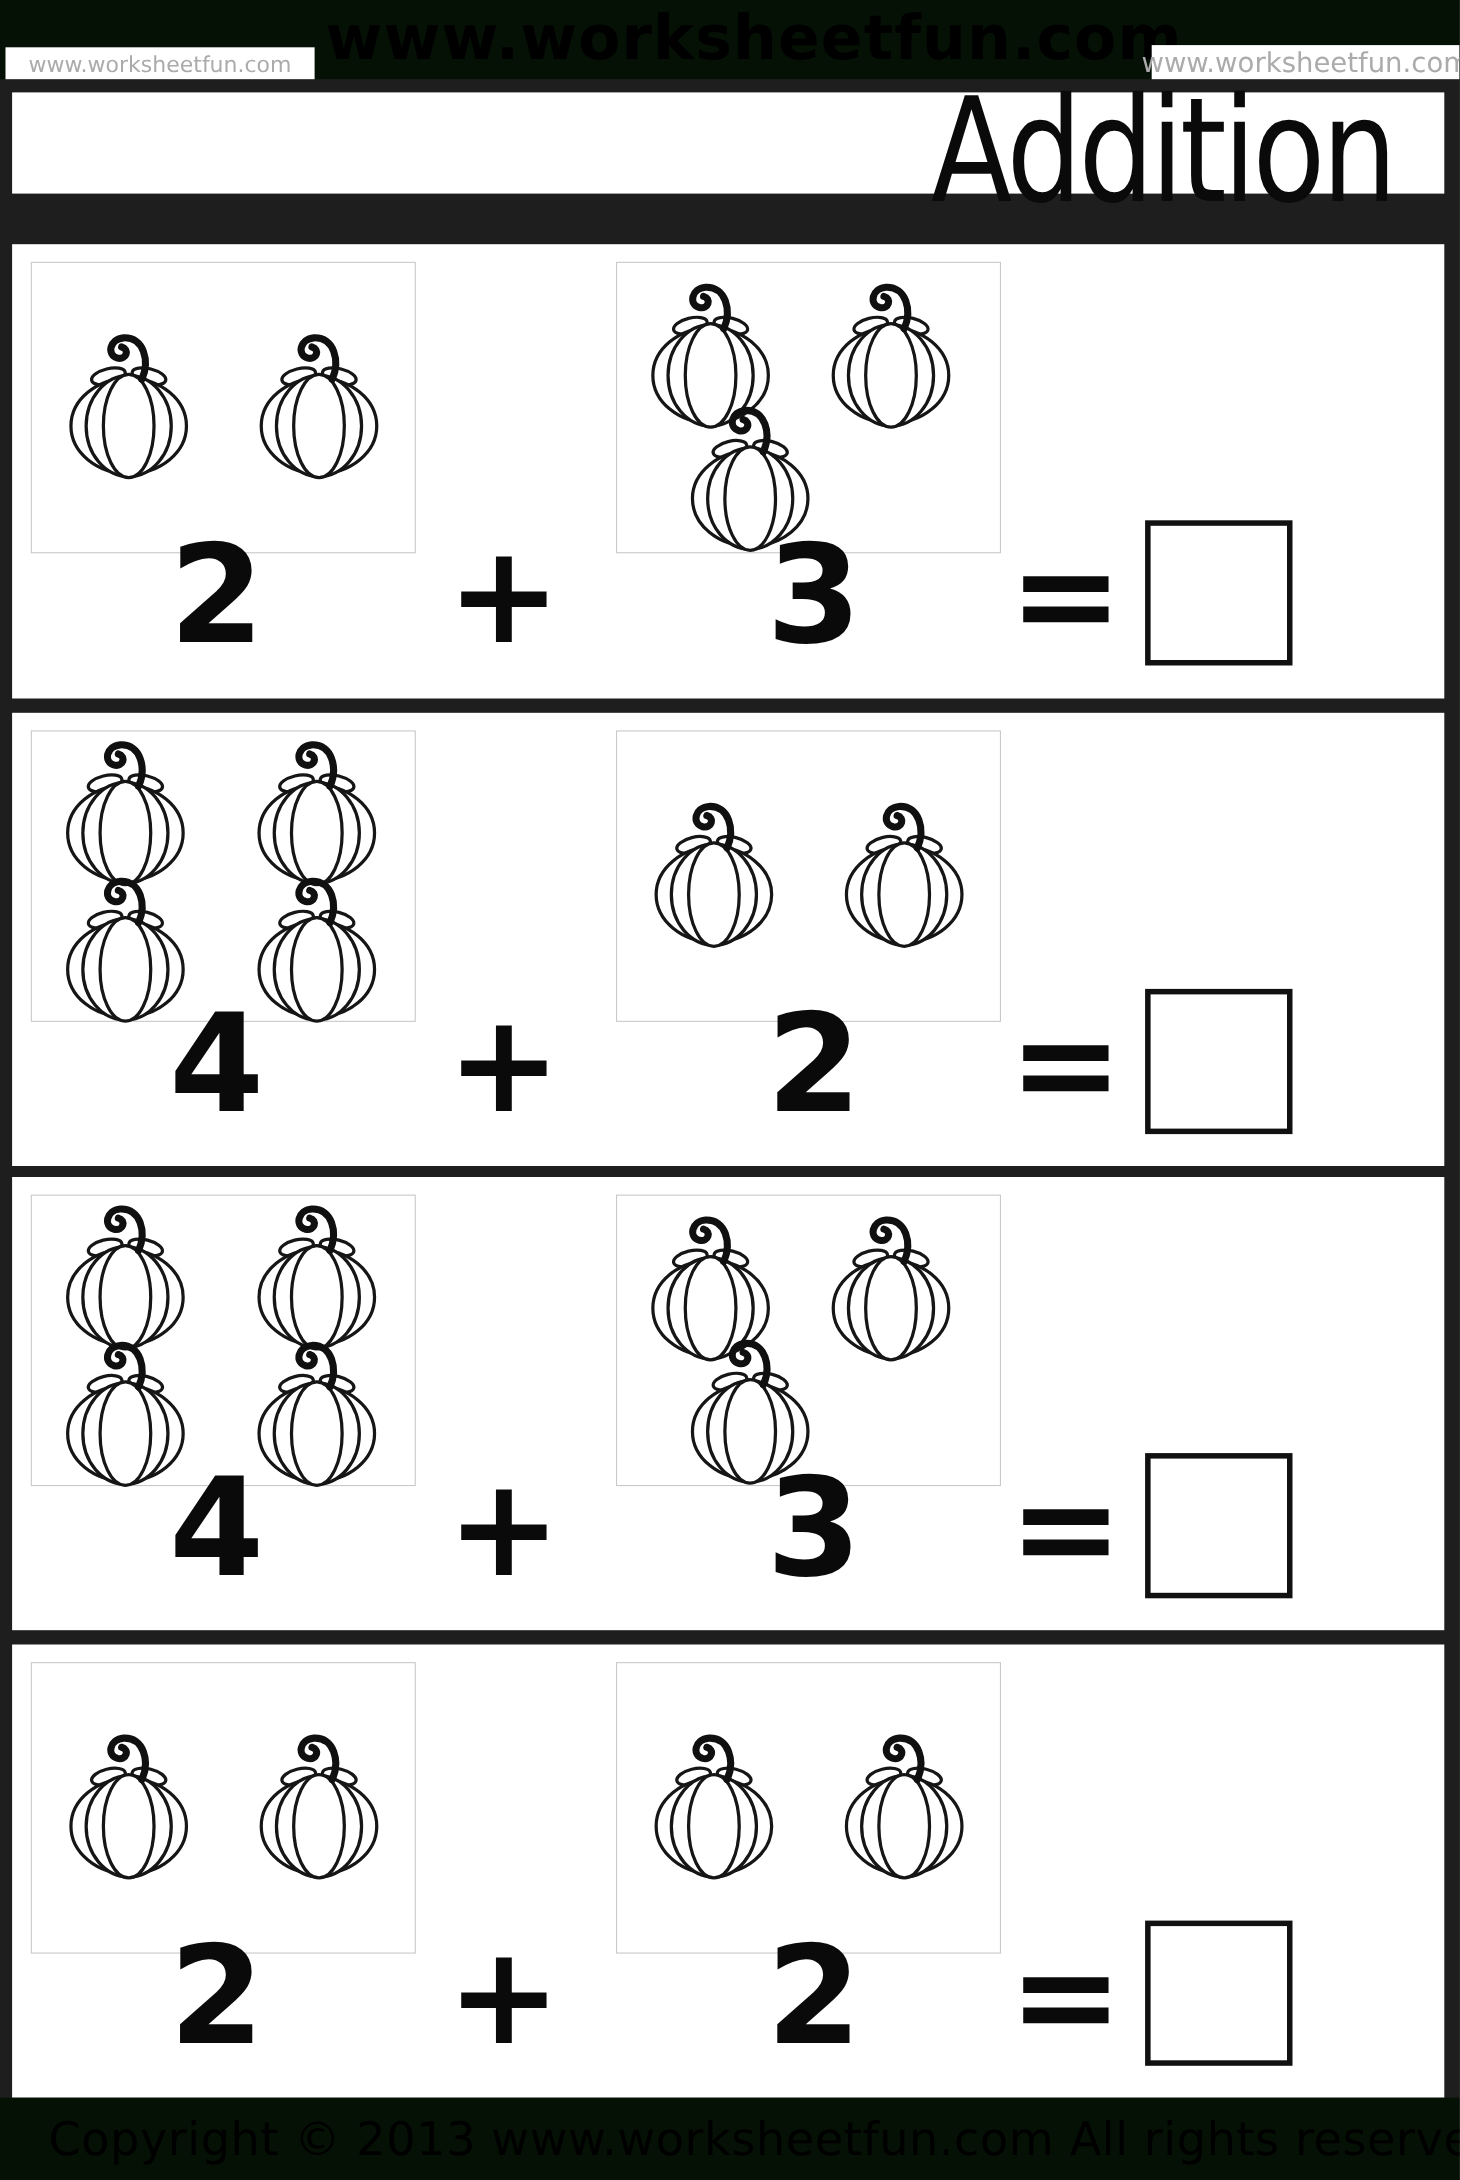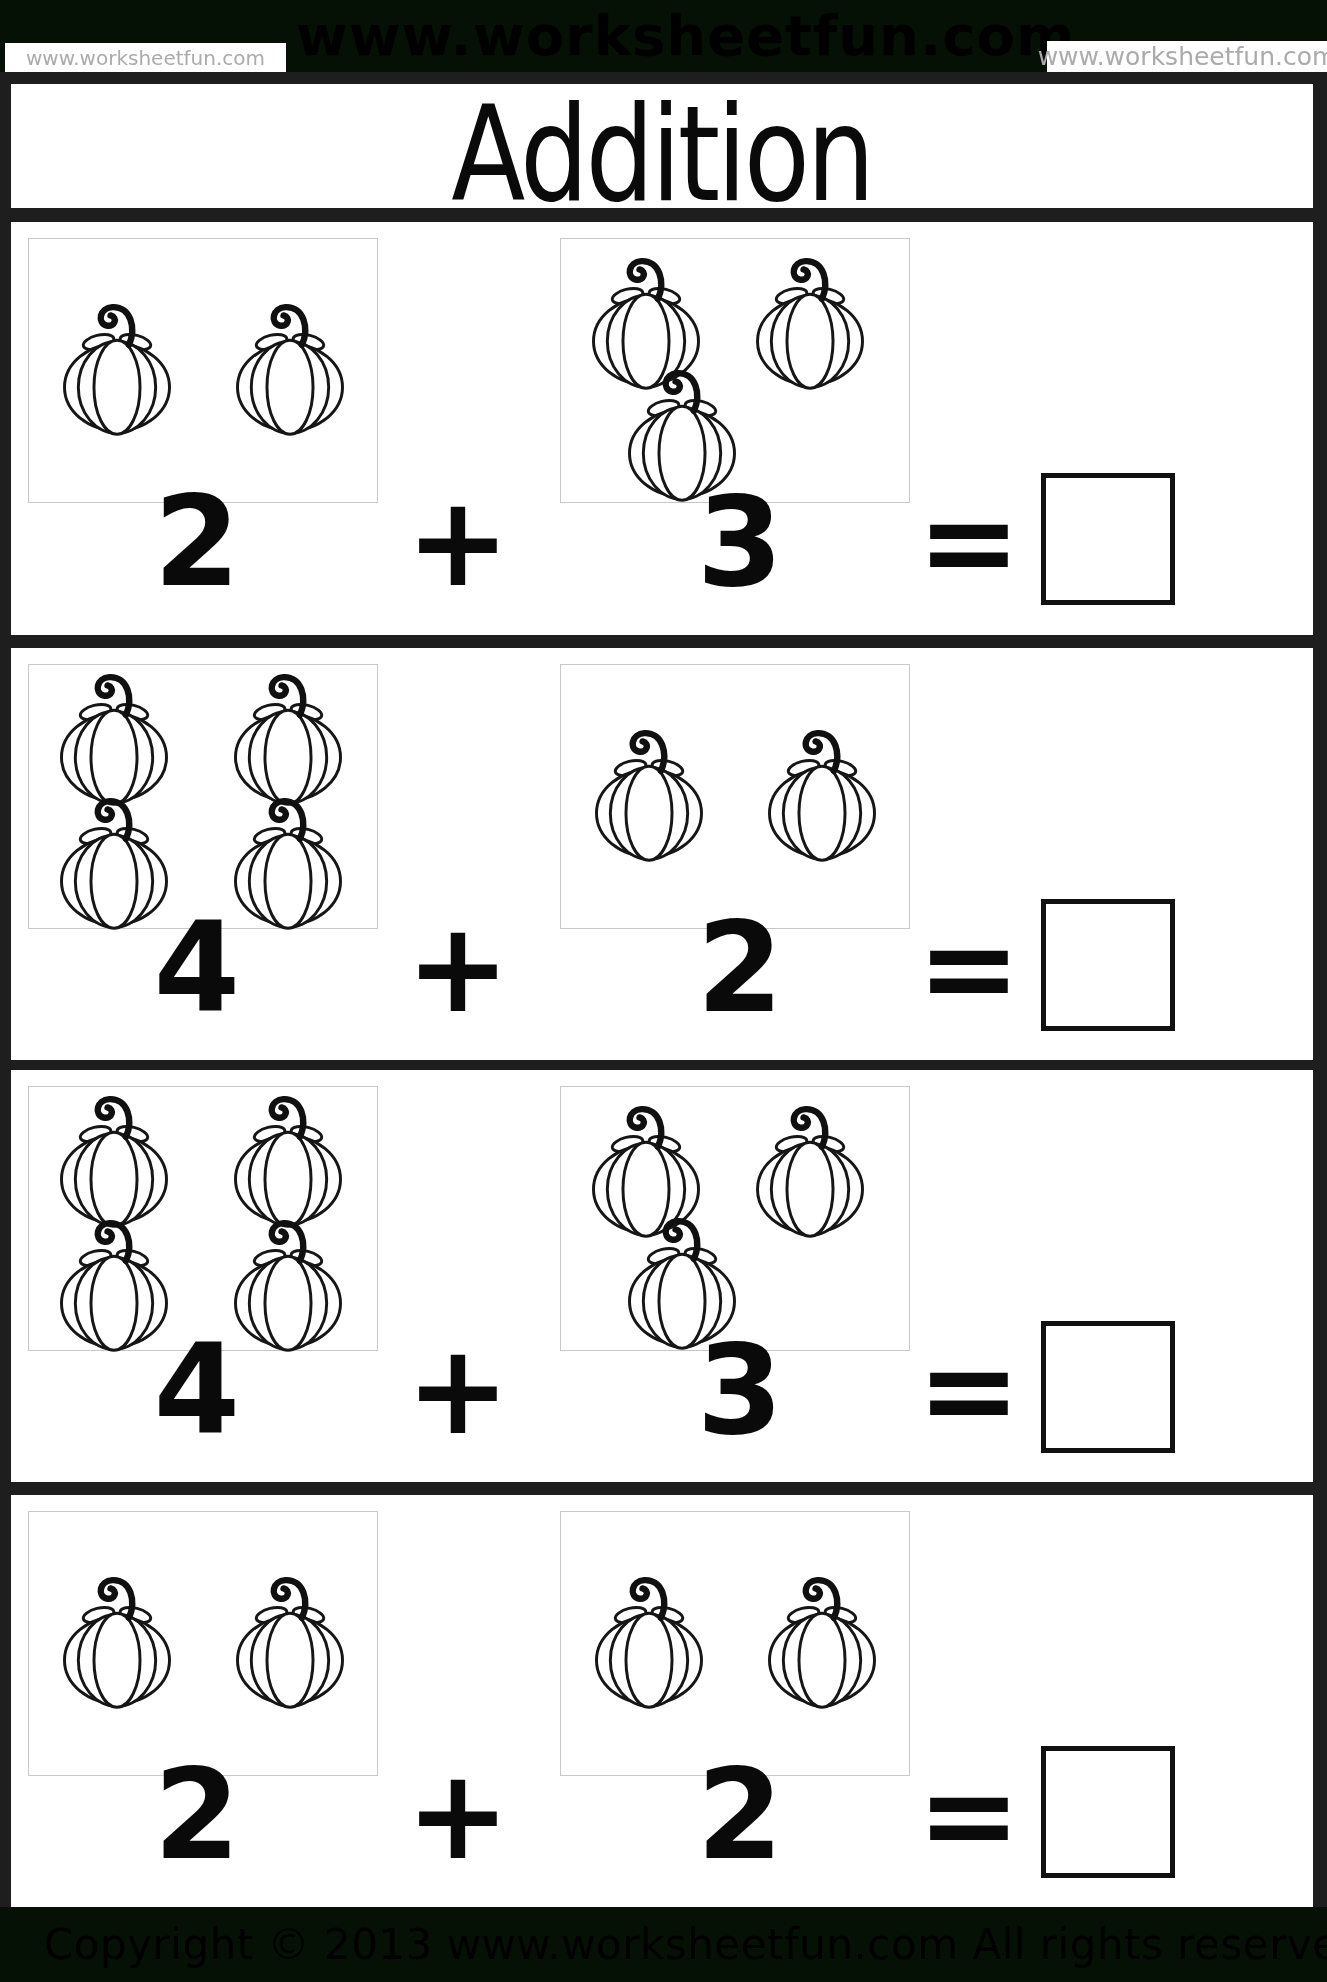--- a/index.html
+++ b/index.html
@@ -15,22 +15,22 @@
     font-size:56px;font-weight:bold;color:#000;letter-spacing:1px;white-space:nowrap;
   }
   .wm-label{
     position:absolute;bottom:0;background:#fff;color:#ababab;
     display:flex;align-items:center;justify-content:center;white-space:nowrap;z-index:3;
   }
   .wm-left{left:5px;width:281px;height:29px;font-size:20px;}
   .wm-right{right:0;width:280px;height:31px;font-size:25px;}
   
   .title-panel{
-    position:absolute;left:11px;top:84px;width:1302px;height:124px;background:#fff;
-    display:flex;align-items:center;justify-content:center;overflow:visible;
+    position:absolute;left:11px;top:84px;width:1302px;height:92px;background:#fff;
+    display:flex;align-items:center;justify-content:flex-end;overflow:visible;
   }
   .title-text{
     font-size:132px;line-height:128px;color:#0a0a0a;letter-spacing:-4px;
     transform:scaleX(0.82) translateY(8px);transform-origin:center;
   }
   
   .problem{position:absolute;left:11px;width:1302px;height:412px;background:#fff;}
   .pbox{
     position:absolute;top:16px;width:350px;height:265px;background:#fff;
     border:1px solid #c9c9c9;box-sizing:border-box;

